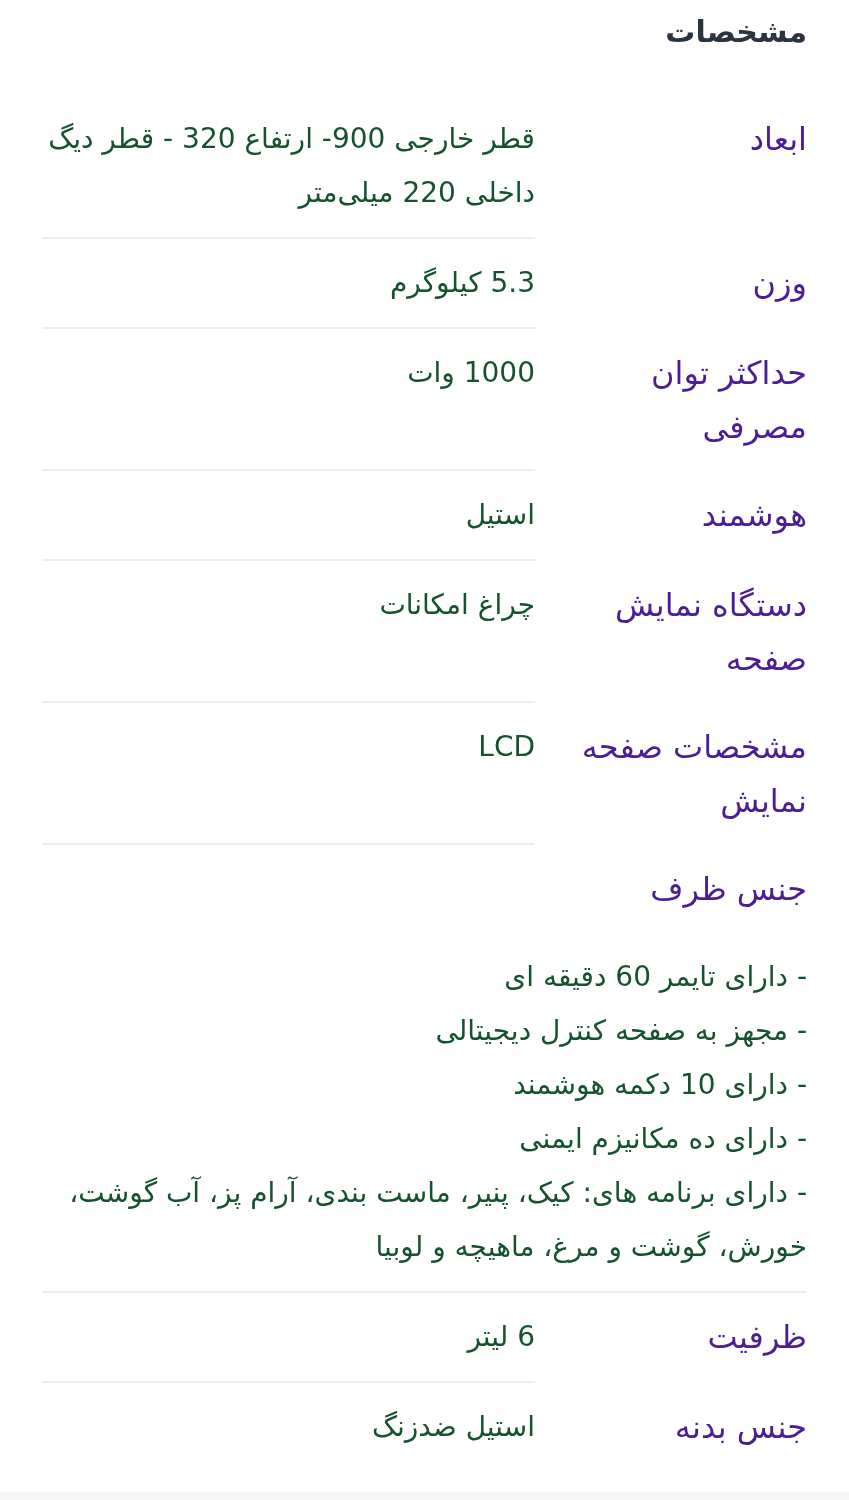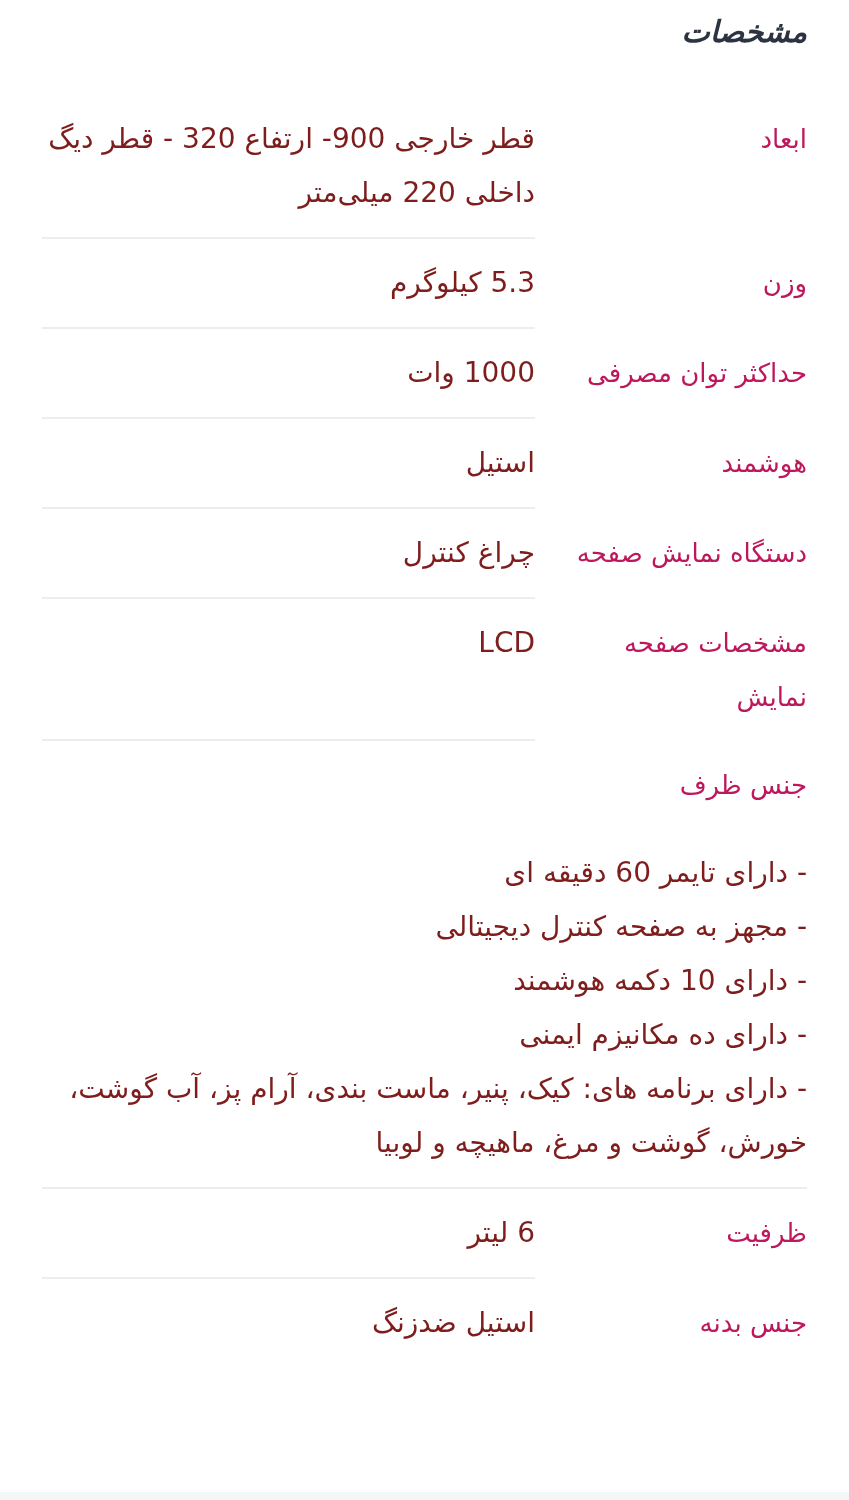--- a/index.html
+++ b/index.html
@@ -11,39 +11,38 @@
     position:relative;
     overflow:hidden;
   }
   .container{padding:0 42px;}
   .section-title{
     padding-top:14px;
     font-size:30px;
     line-height:36px;
     font-weight:700;
     color:#2b3440;
-    font-style:italic;
   }
   .rows{margin-top:45px;}
   .spec-row{display:flex;align-items:stretch;}
   .cell-label{
     flex:0 0 260px;
     width:260px;
     margin-left:12px;
     padding:17px 0;
-    font-size:26px;
+    font-size:32px;
     line-height:54px;
-    color:#be185d;
+    color:#4c1d95;
   }
   .cell-value{
     flex:1;
     padding:17px 0;
     font-size:28px;
     line-height:54px;
-    color:#7f1d1d;
+    color:#14532d;
     border-bottom:2px solid #ededed;
     white-space:pre-line;
   }
   .spec-row:last-child .cell-value{border-bottom:none;}
   .bottom-band{
     position:absolute;
     left:0;right:0;bottom:0;
     height:8px;
     background:#f4f6f8;
   }
@@ -70,21 +69,21 @@
     <div class="cell-value">1000 وات</div>
   </div>
 
   <div class="spec-row">
     <div class="cell-label">هوشمند</div>
     <div class="cell-value">استیل</div>
   </div>
 
   <div class="spec-row">
     <div class="cell-label">دستگاه نمایش صفحه</div>
-    <div class="cell-value">چراغ کنترل</div>
+    <div class="cell-value">چراغ امکانات</div>
   </div>
 
   <div class="spec-row">
     <div class="cell-label">مشخصات صفحه نمایش</div>
     <div class="cell-value">LCD</div>
   </div>
 
   <div class="spec-row">
     <div class="cell-label">جنس ظرف</div>
   </div>

